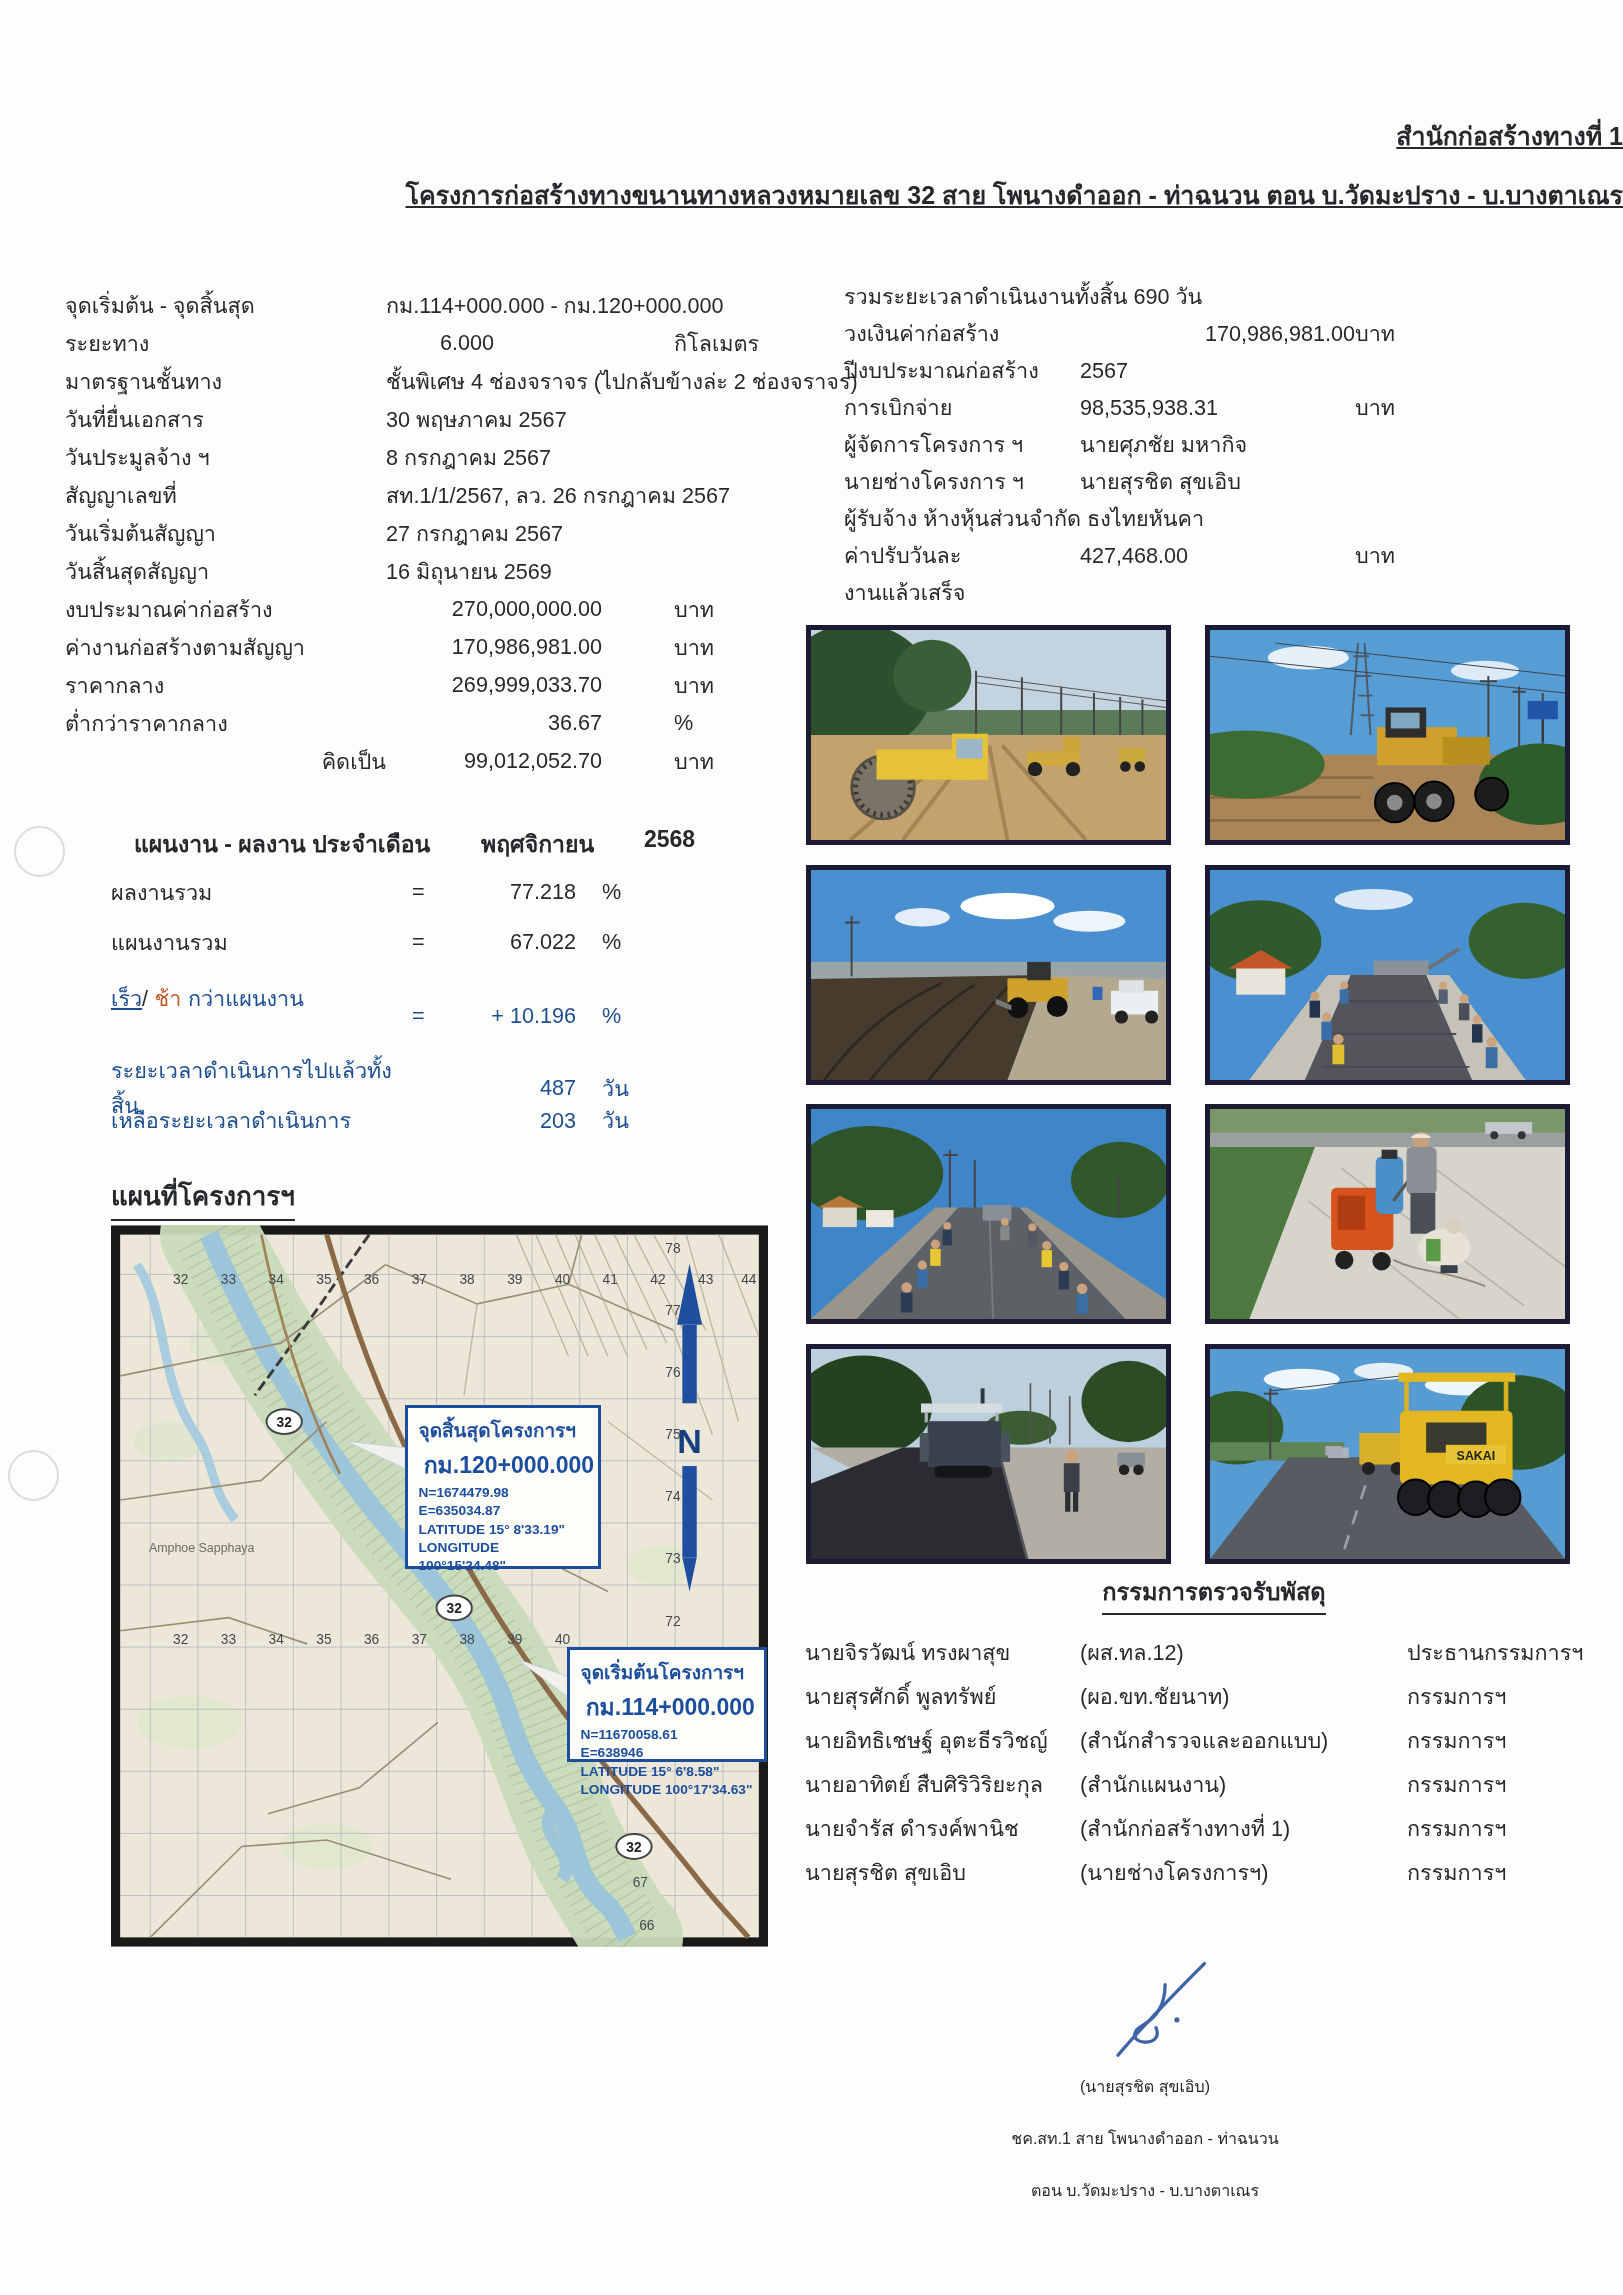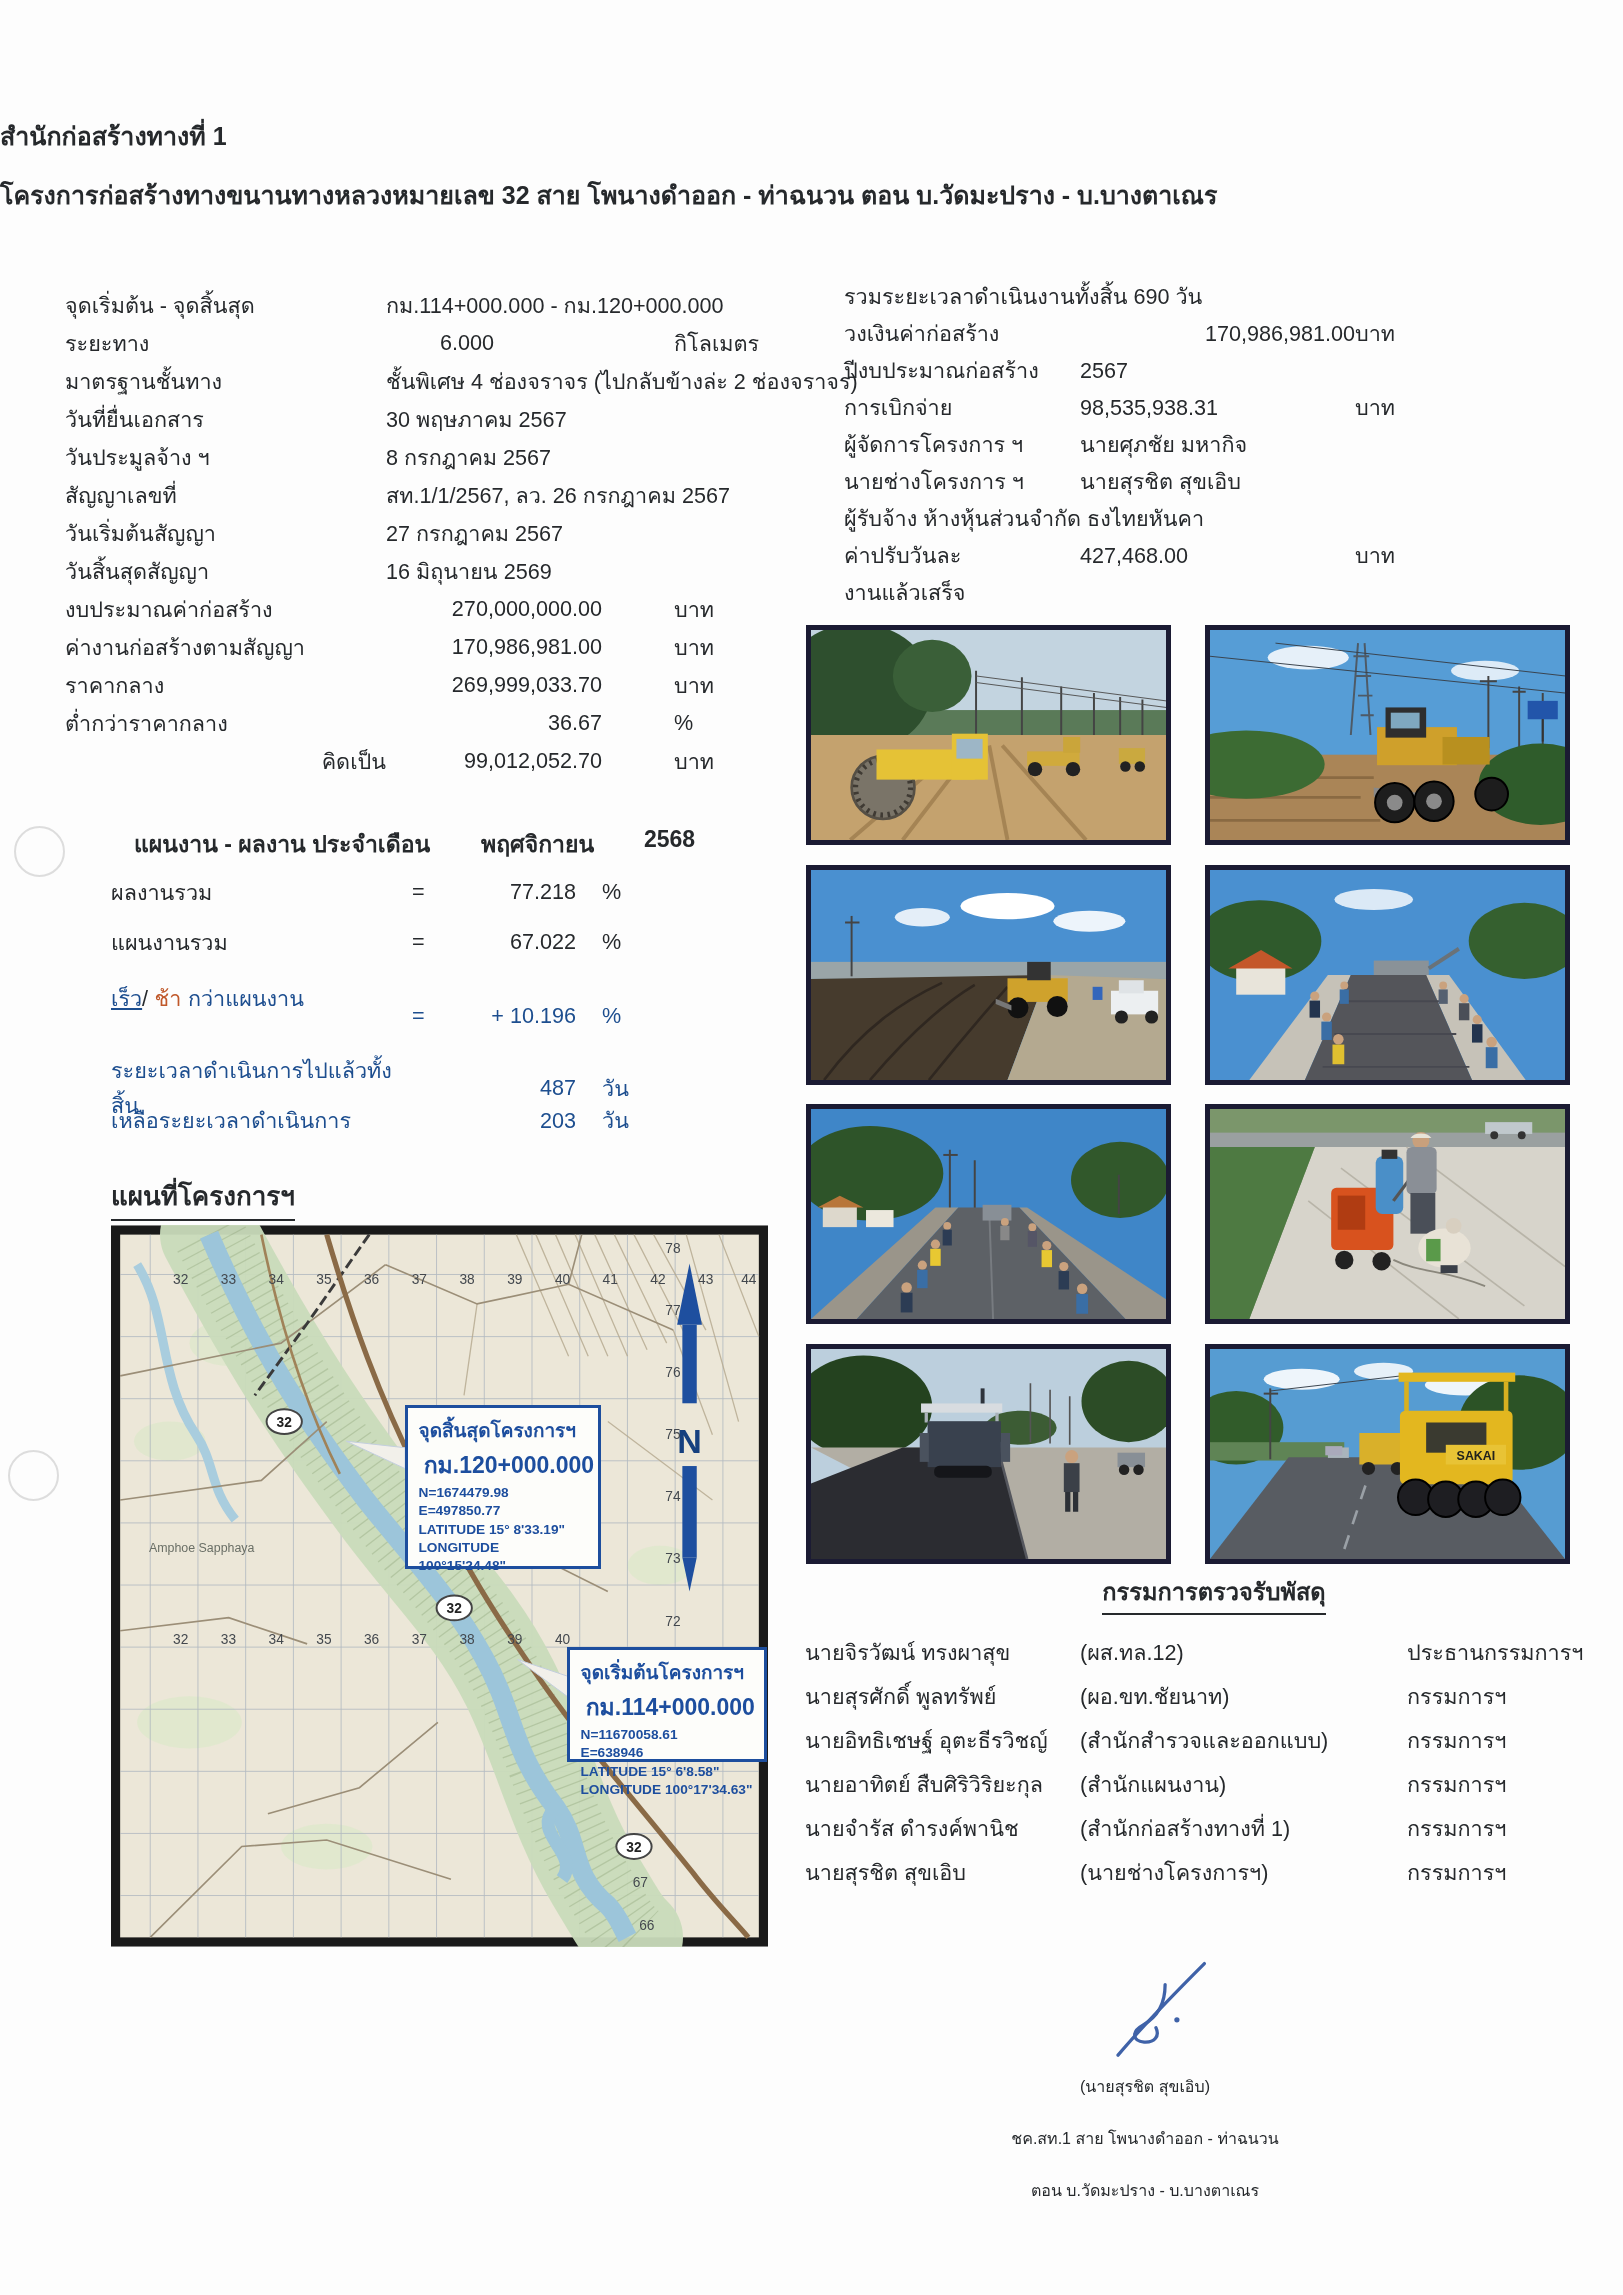--- a/index.html
+++ b/index.html
@@ -1,19 +1,19 @@
 <!DOCTYPE html>
 <html style="font-size:10.5px"><head>
 <meta charset="utf-8">
 <style>
   html,body{margin:0;padding:0;background:#e9e9e9;}
   .page{position:relative;width:1623px;height:2295px;background:#fdfdfd;margin:0 auto;overflow:hidden;
         font-family:"Liberation Sans","DejaVu Sans",sans-serif;color:#26292c;}
   .abs{position:absolute;}
-  .center{text-align:left;width:100%;}
+  .center{text-align:right;width:100%;text-decoration:underline;}
   .doc-office{top:116px;left:0;font-size:25px;font-weight:700;}
   .doc-title{top:175px;left:0;font-size:25px;font-weight:700;}
 
   
   .irow{display:grid;align-items:center;}
   .info-left{left:65px;top:286px;width:739px;}
   .info-left .irow{grid-template-columns:321px 216px 203px;height:38px;}
   .info-right{left:844px;top:278px;width:772px;}
   .info-right .irow{grid-template-columns:236px 275px 1fr;height:37px;}
   .irow span{font-size:21.6px;}
@@ -516,21 +516,21 @@
           <text x="848" y="707">71</text>
         <text x="798" y="1012">67</text>
           <text x="808" y="1078">66</text>
       </g>
     </svg>
 
     <div class="callout callout-end">
       <div class="c-title">จุดสิ้นสุดโครงการฯ</div>
       <div class="c-km">กม.120+000.000</div>
       <div class="c-sm">N=1674479.98</div>
-      <div class="c-sm">E=497850.77</div>
+      <div class="c-sm">E=635034.87</div>
       <div class="c-sm">LATITUDE 15° 8'33.19"</div>
       <div class="c-sm">LONGITUDE 100°15'24.48"</div>
     </div>
     <div class="callout callout-start">
       <div class="c-title">จุดเริ่มต้นโครงการฯ</div>
       <div class="c-km">กม.114+000.000</div>
       <div class="c-sm">N=11670058.61</div>
       <div class="c-sm">E=638946</div>
       <div class="c-sm">LATITUDE  15° 6'8.58"</div>
       <div class="c-sm">LONGITUDE 100°17'34.63"</div>

